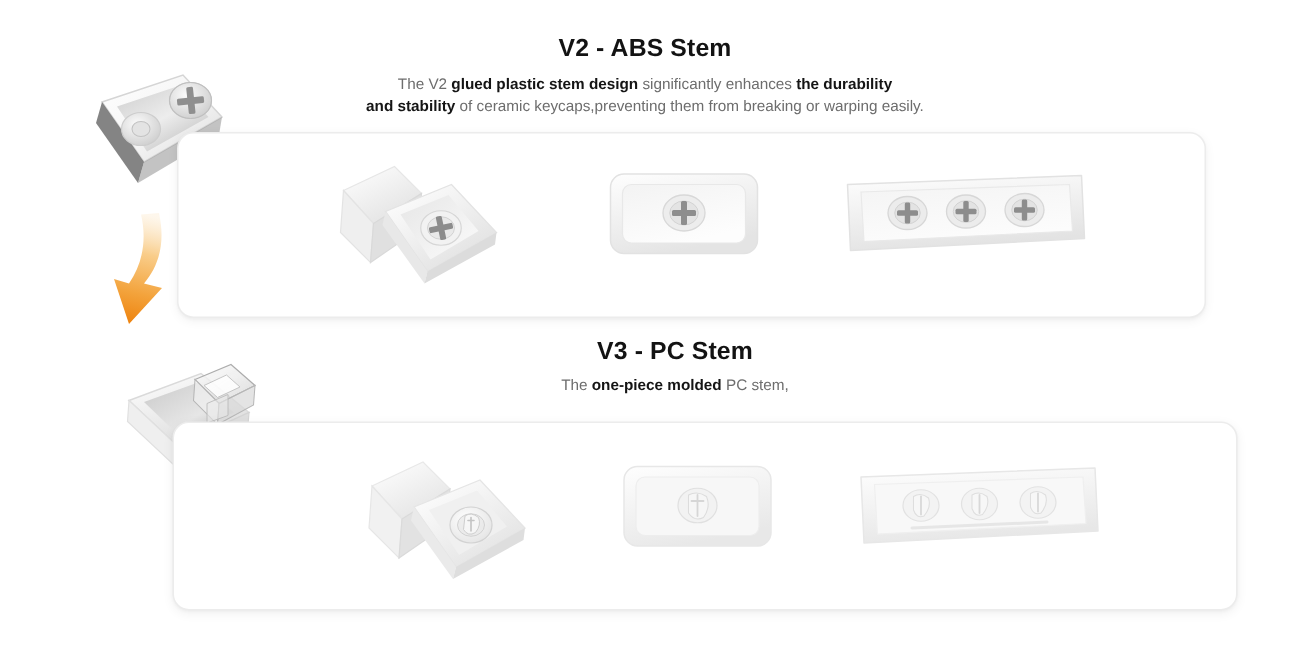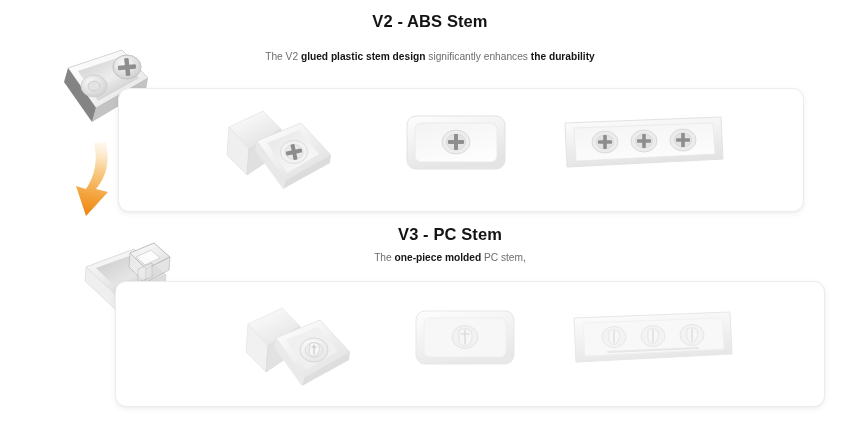--- a/index.html
+++ b/index.html
@@ -34,21 +34,21 @@
     position: absolute;
     left: 0; right: 0;
     text-align: center;
     font-size: 10.2px;
     line-height: 15px;
     color: #6d6d6d;
     font-weight: normal;
   }
   .subcopy b { color: #151515; font-weight: bold; }
 
-  #v2-heading { top: 12px; }
+  #v2-heading { top: 23px; }
   #v2-copy    { top: 49px; text-align: center; }
   #v3-heading { top: 20px; }
   #v3-copy    { top: 45px; }
 
   
   .card {
     position: absolute;
     background: #ffffff;
     border: 1px solid #ececec;
     border-radius: 11px;
@@ -77,20 +77,23 @@
 </head>
 <body>
 
 <div class="section" id="section-v2">
 
   <div class="heading" id="v2-heading">V2 - ABS Stem</div>
 
   <div class="subcopy" id="v2-copy">
     <div>
       <span>The V2 </span><b>glued plastic stem design</b><span> significantly enhances </span><b>the durability</b>
+    </div>
+    <div>
+      <b>and stability</b><span> of ceramic keycaps,preventing them from breaking or warping easily.</span>
     </div>
   </div>
 
   <div id="v2-hero">
     <svg class="art" viewBox="0 0 110 100" width="110" height="100" aria-hidden="true">
       <defs>
         <linearGradient id="v2hOuter" x1="0" y1="0" x2="1" y2="1">
           <stop offset="0" stop-color="#ffffff"></stop>
           <stop offset="0.55" stop-color="#f4f4f4"></stop>
           <stop offset="1" stop-color="#d9d9d9"></stop>

